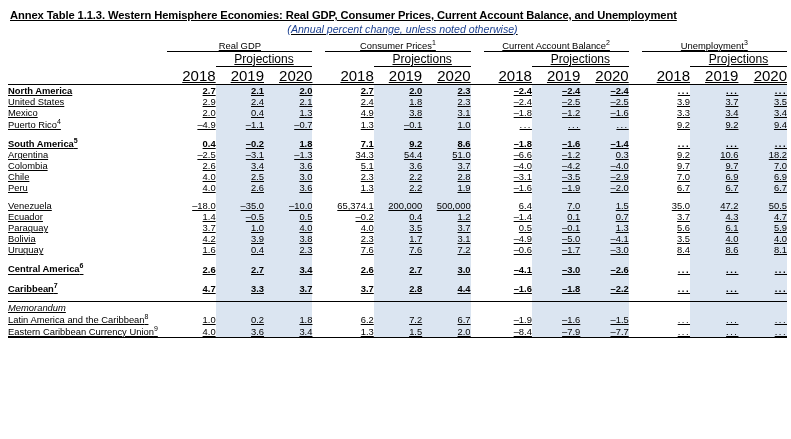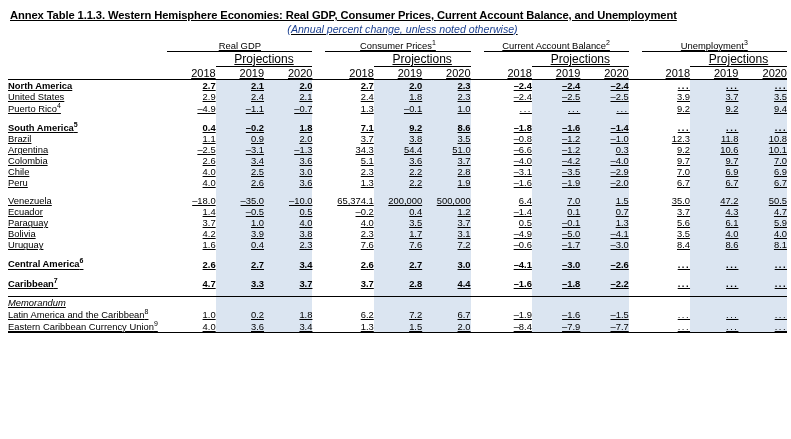--- a/index.html
+++ b/index.html
@@ -60,21 +60,21 @@
     padding-bottom: 1px;
   }
   .grp-head .sup { font-size: 7px; vertical-align: super; }
   .proj-head {
     text-align: center;
     font-size: 12px;
     padding-bottom: 1px;
   }
   .yr-head {
     text-align: right;
-    font-size: 11px;
+    font-size: 15px;
     padding: 0 5px 2px 0;
   }
   .rule-thin {
     border-bottom: 0.8px solid #000;
     margin-top: 42px;
   }
   .num {
     text-align: right;
     padding: 1.1px 5px 1.1px 0;
   }
@@ -196,20 +196,38 @@
           <td></td>
           <td class="num">–2.4</td>
           <td class="num shade">–2.5</td>
           <td class="num shade">–2.5</td>
           <td></td>
           <td class="num">3.9</td>
           <td class="num shade">3.7</td>
           <td class="num shade">3.5</td>
         </tr>
         <tr class="">
+          <td class="lbl">Mexico</td>
+          <td class="num">2.0</td>
+          <td class="num shade">0.4</td>
+          <td class="num shade">1.3</td>
+          <td></td>
+          <td class="num">4.9</td>
+          <td class="num shade">3.8</td>
+          <td class="num shade">3.1</td>
+          <td></td>
+          <td class="num">–1.8</td>
+          <td class="num shade">–1.2</td>
+          <td class="num shade">–1.6</td>
+          <td></td>
+          <td class="num">3.3</td>
+          <td class="num shade">3.4</td>
+          <td class="num shade">3.4</td>
+        </tr>
+        <tr class="">
           <td class="lbl">Puerto Rico<span class="sup">4</span></td>
           <td class="num">–4.9</td>
           <td class="num shade">–1.1</td>
           <td class="num shade">–0.7</td>
           <td></td>
           <td class="num">1.3</td>
           <td class="num shade">–0.1</td>
           <td class="num shade">1.0</td>
           <td></td>
           <td class="num dots">...</td>
@@ -250,54 +268,36 @@
           <td></td>
           <td class="num bold">–1.8</td>
           <td class="num shade bold">–1.6</td>
           <td class="num shade bold">–1.4</td>
           <td></td>
           <td class="num bold dots">...</td>
           <td class="num shade bold dots">...</td>
           <td class="num shade bold dots">...</td>
         </tr>
         <tr class="">
-          <td class="lbl">Brazil</td>
-          <td class="num">1.1</td>
-          <td class="num shade">0.9</td>
-          <td class="num shade">2.0</td>
-          <td></td>
-          <td class="num">3.7</td>
-          <td class="num shade">3.8</td>
-          <td class="num shade">3.5</td>
-          <td></td>
-          <td class="num">–0.8</td>
-          <td class="num shade">–1.2</td>
-          <td class="num shade">–1.0</td>
-          <td></td>
-          <td class="num">12.3</td>
-          <td class="num shade">11.8</td>
-          <td class="num shade">10.8</td>
-        </tr>
-        <tr class="">
           <td class="lbl">Argentina</td>
           <td class="num">–2.5</td>
           <td class="num shade">–3.1</td>
           <td class="num shade">–1.3</td>
           <td></td>
           <td class="num">34.3</td>
           <td class="num shade">54.4</td>
           <td class="num shade">51.0</td>
           <td></td>
           <td class="num">–6.6</td>
           <td class="num shade">–1.2</td>
           <td class="num shade">0.3</td>
           <td></td>
           <td class="num">9.2</td>
           <td class="num shade">10.6</td>
-          <td class="num shade">10.1</td>
+          <td class="num shade">18.2</td>
         </tr>
         <tr class="">
           <td class="lbl">Colombia</td>
           <td class="num">2.6</td>
           <td class="num shade">3.4</td>
           <td class="num shade">3.6</td>
           <td></td>
           <td class="num">5.1</td>
           <td class="num shade">3.6</td>
           <td class="num shade">3.7</td>

